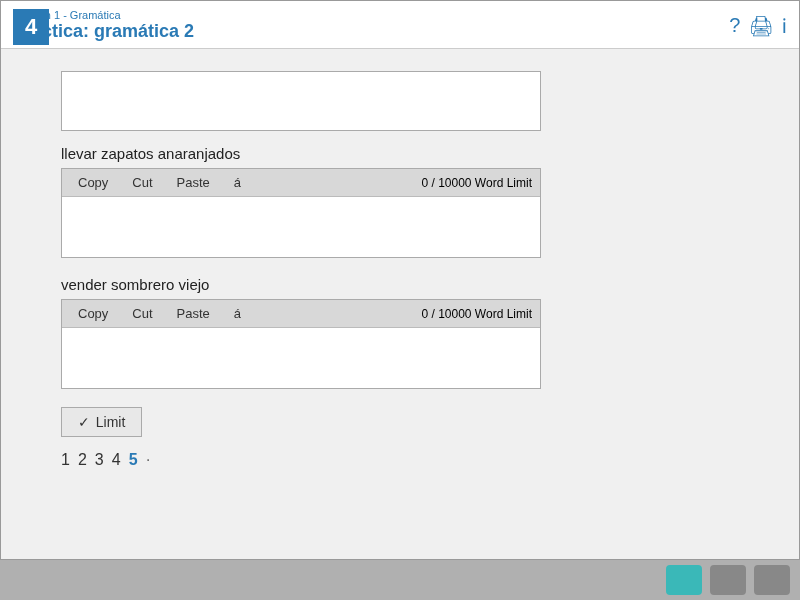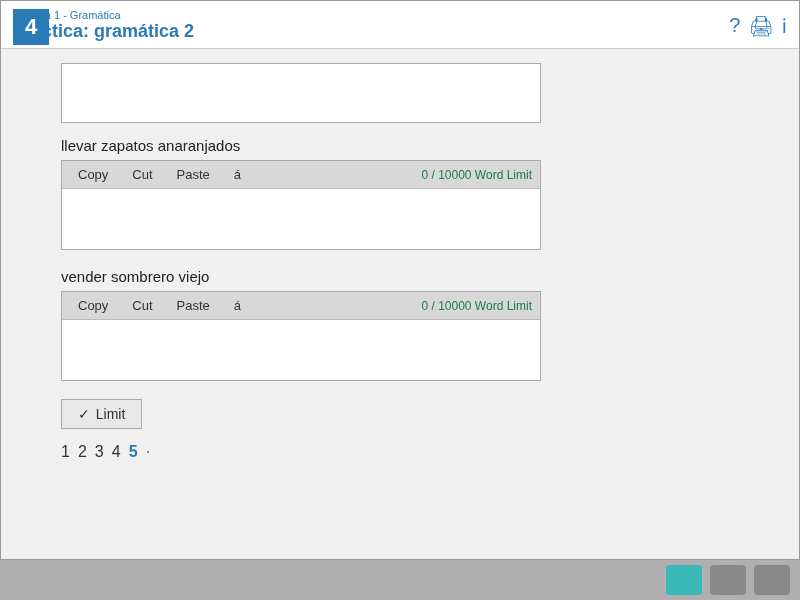--- a/index.html
+++ b/index.html
@@ -71,21 +71,21 @@
     }
 
     .content-area {
       display: flex;
       height: calc(100% - 60px);
     }
 
     .scroll-content {
       flex: 1;
       overflow-y: auto;
-      padding: 10px 20px 10px 60px;
+      padding: 18px 20px 10px 60px;
     }
 
     .scroll-content::-webkit-scrollbar {
       width: 16px;
     }
     .scroll-content::-webkit-scrollbar-track {
       background: #e0e0e0;
     }
     .scroll-content::-webkit-scrollbar-thumb {
       background: #aaa;
@@ -136,21 +136,21 @@
     .toolbar-accent {
       font-size: 13px;
       color: #333;
       padding: 2px 8px;
       cursor: pointer;
     }
 
     .word-limit {
       margin-left: auto;
       font-size: 12px;
-      color: #15803d;
+      color: #000000;
     }
 
     .editor-area {
       min-height: 60px;
       background: white;
       padding: 4px;
       outline: none;
     }
 
     .submit-btn {

